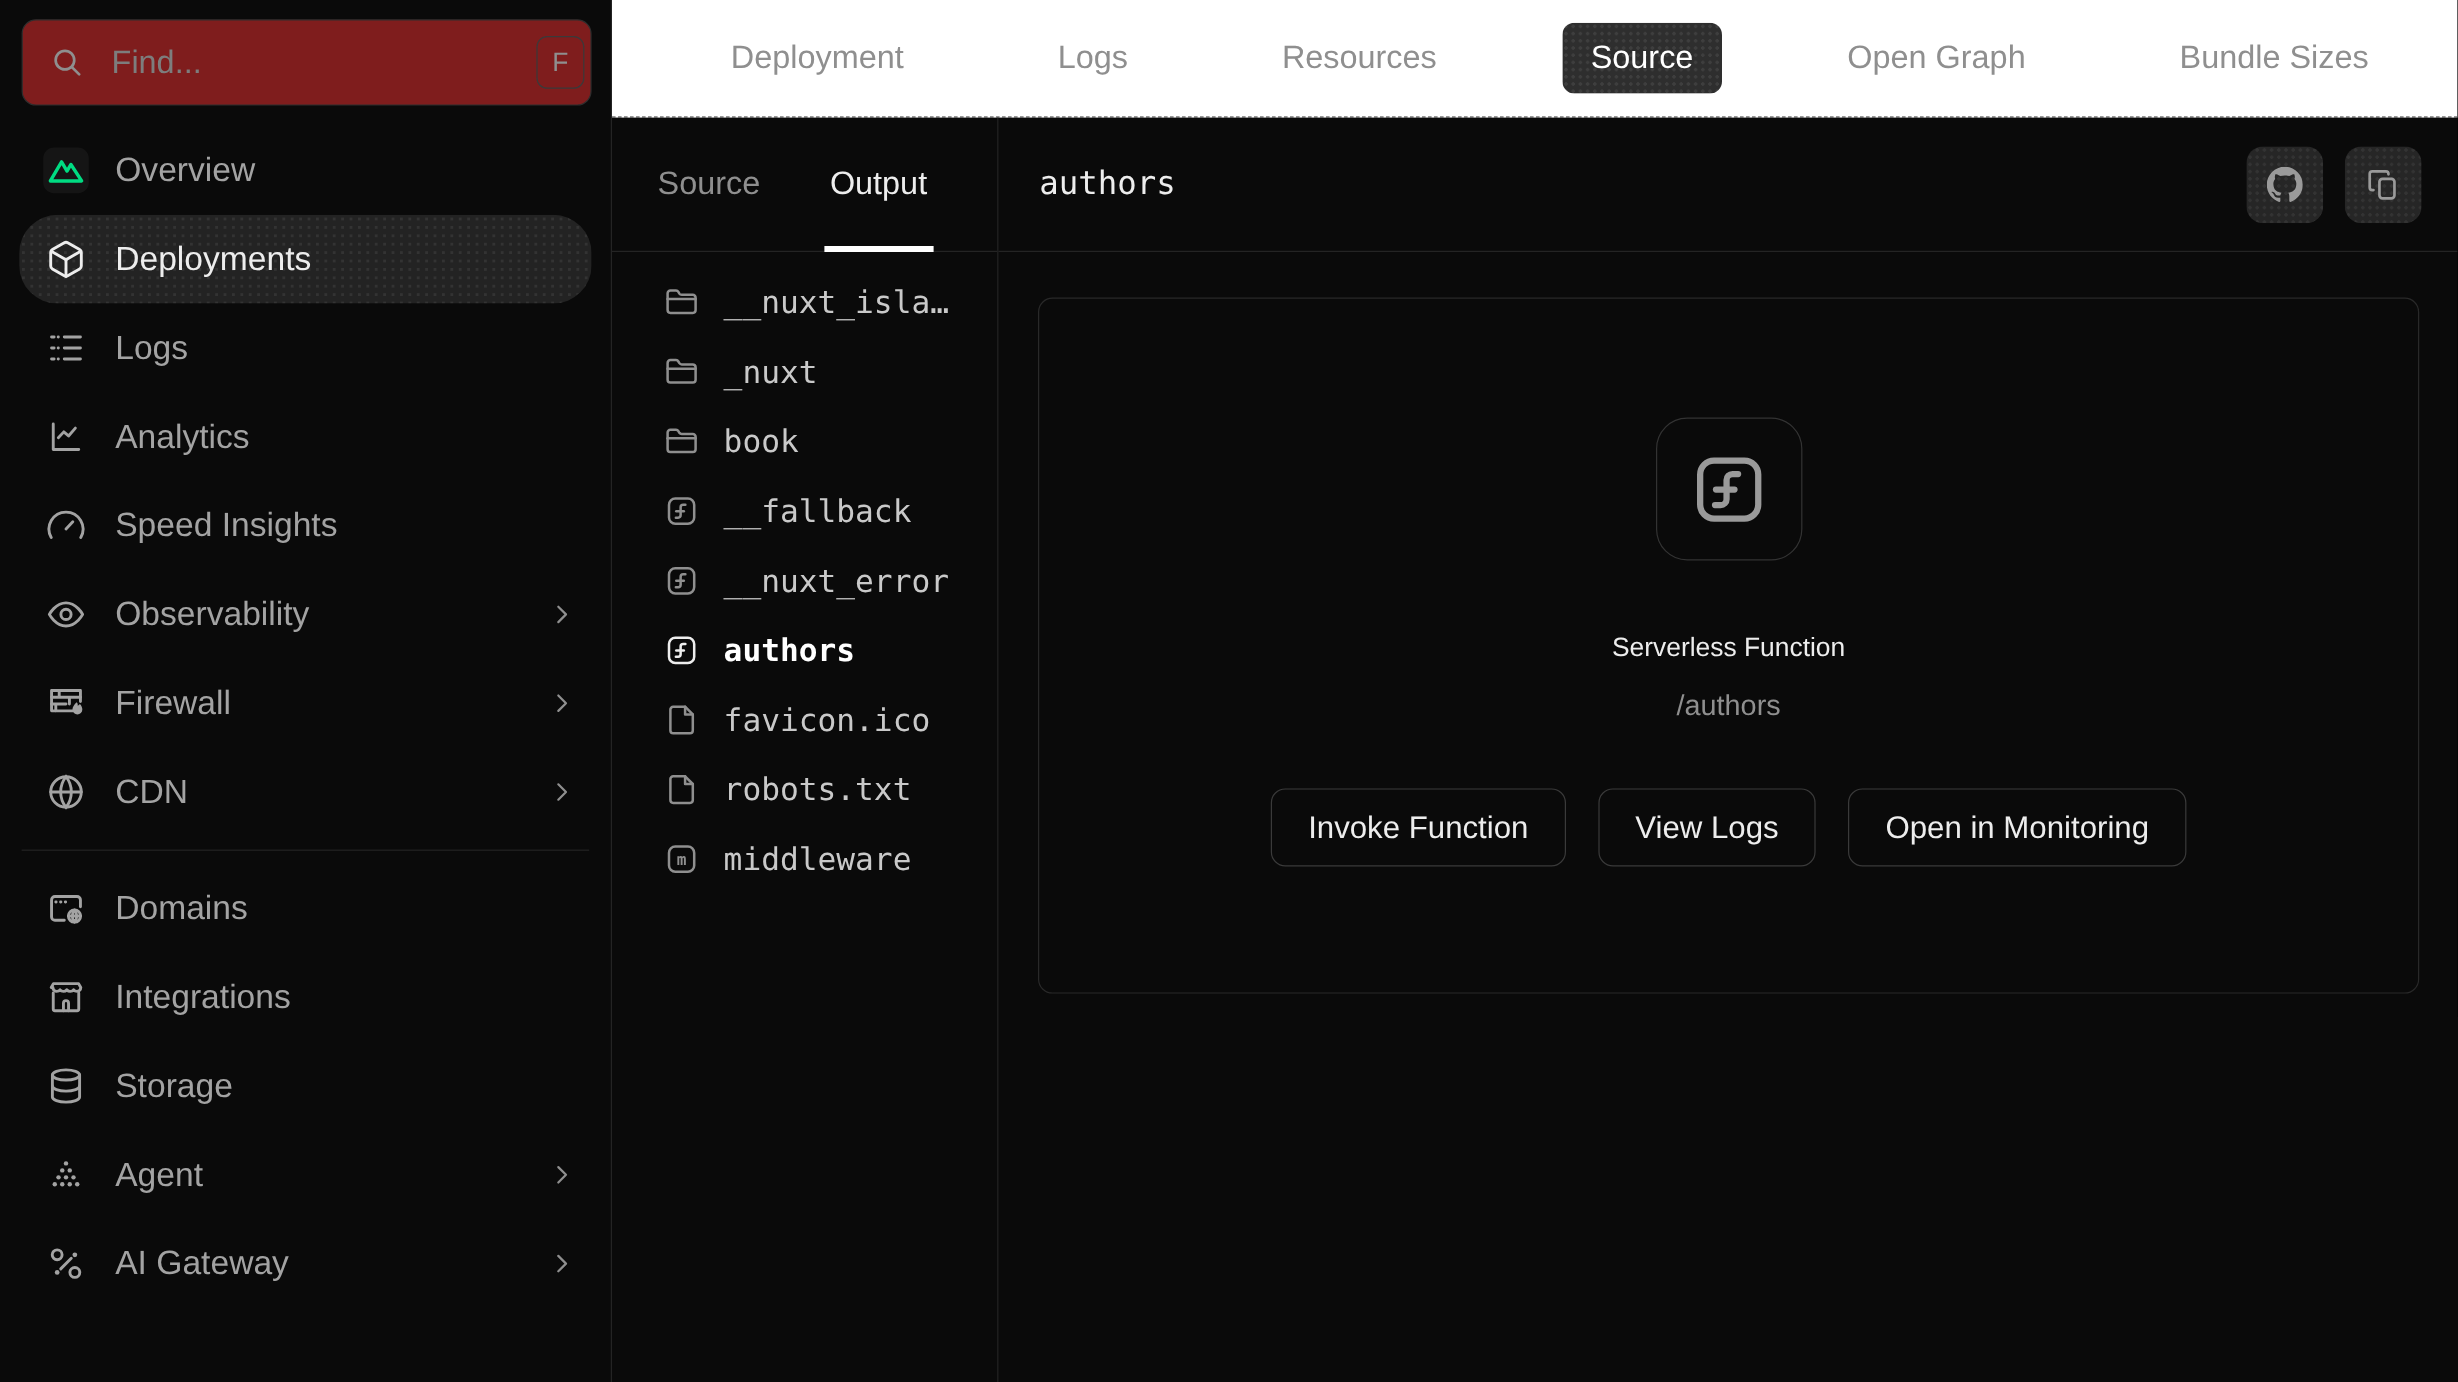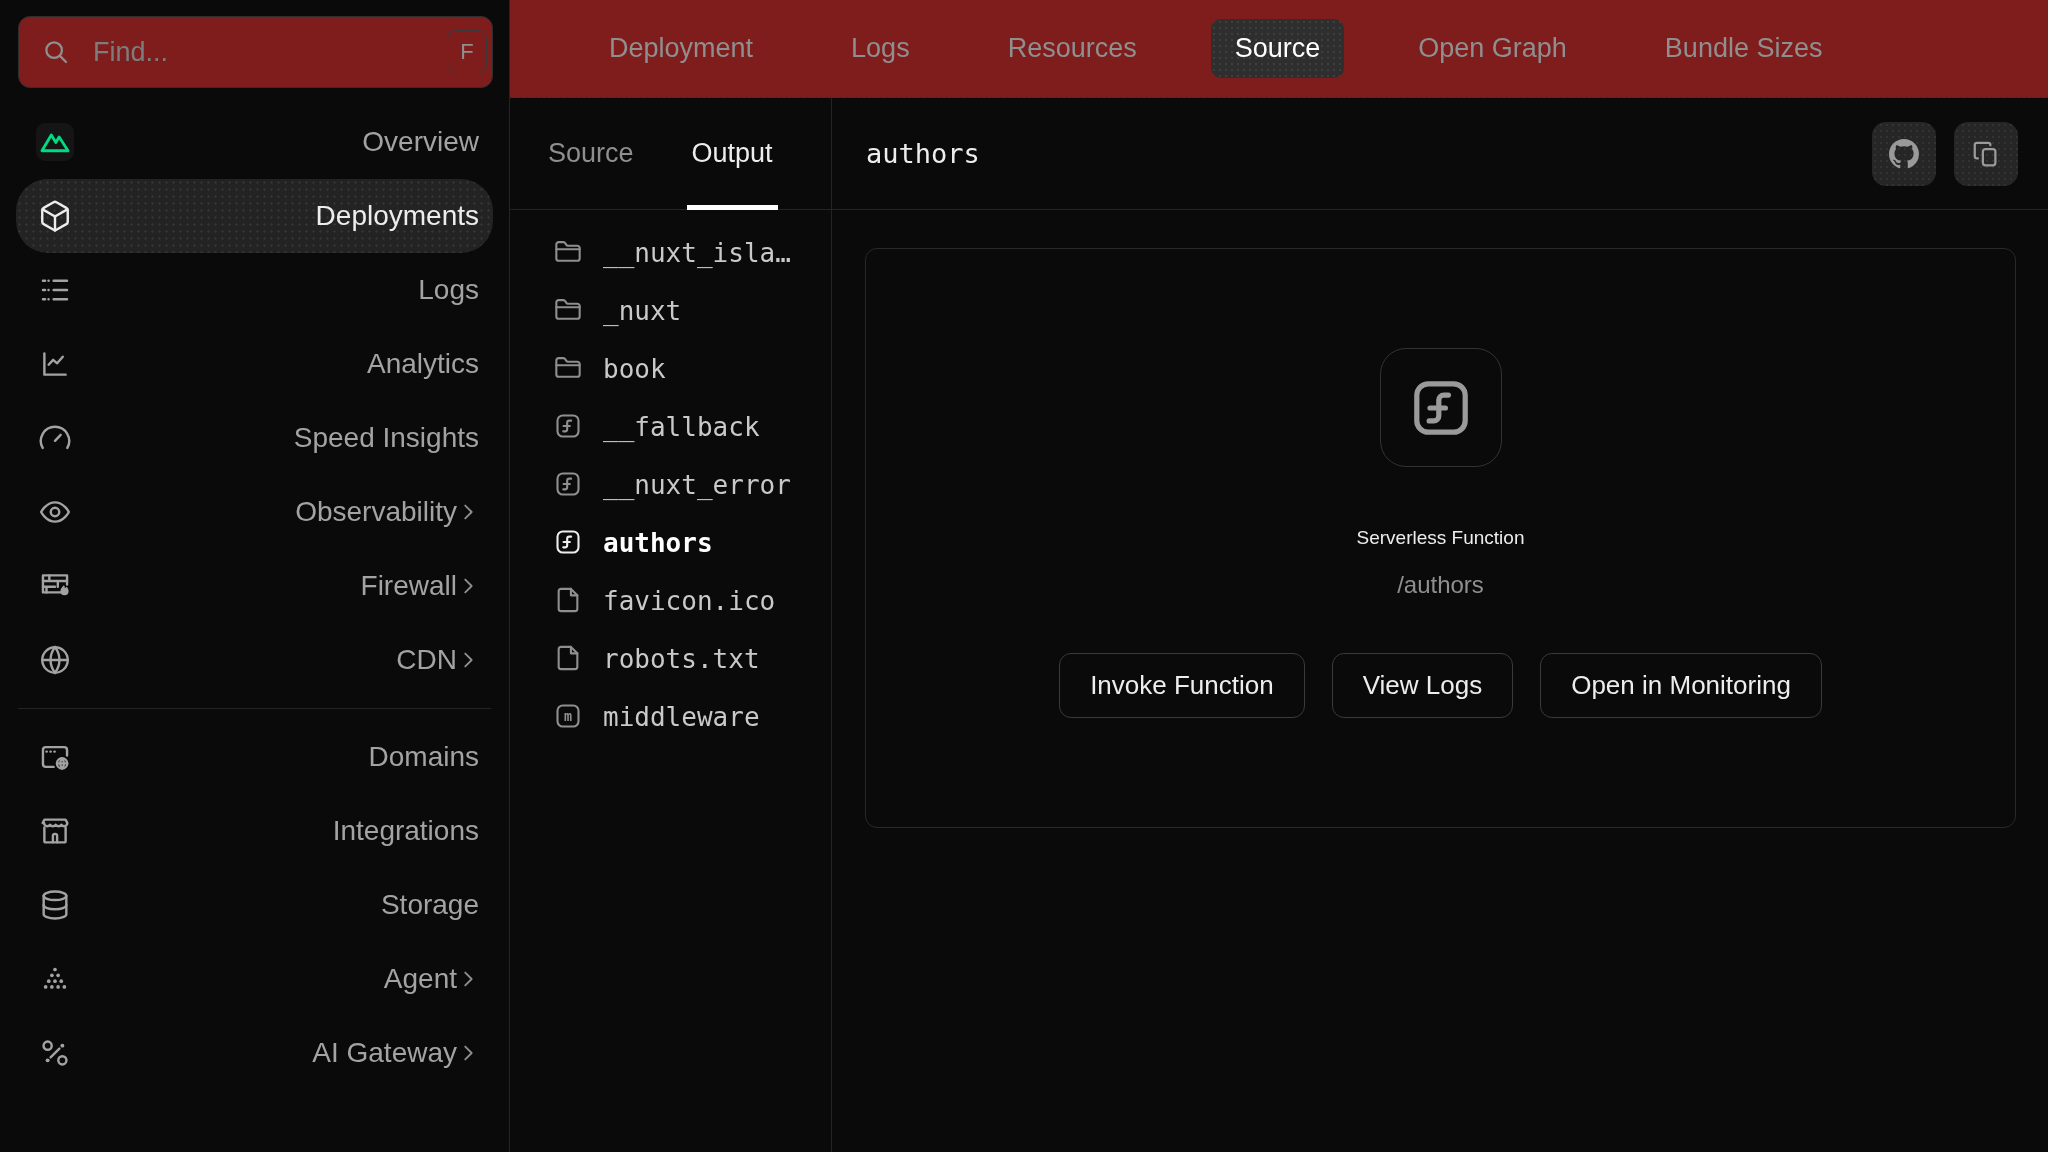--- a/index.html
+++ b/index.html
@@ -12,41 +12,41 @@
   .sidebar { width:510px; flex:none; background:#0a0a0a; border-right:1px solid #242424;
              display:flex; flex-direction:column; overflow:hidden; }
   .search-box { margin:16px 16px 0 18px; height:72px; border:1px solid #2e2e2e; border-radius:12px;
                 background:#7f1d1d; display:flex; align-items:center; padding:0 16px 0 22px; }
   .search-box .mag { width:30px; height:30px; color:#8f8f8f; flex:none; display:flex; }
   .search-box input { flex:1; background:transparent; border:0; outline:0; color:#ededed;
                       font-size:27px; margin-left:22px; font-family:"Liberation Sans",sans-serif; }
   .search-box input::placeholder { color:#7d7d7d; }
   .kbd { flex:none; width:40px; height:44px; border:1px solid #3a3a3a; border-radius:9px;
          color:#8f8f8f; font-size:22px; display:flex; align-items:center; justify-content:center; }
-  .nav { padding:17px 16px 0 16px;text-align:right; }
+  .nav { padding:17px 16px 0 16px; }
   .nav-item { height:74px; display:flex; align-items:center; padding:0 14px 0 20px;
               border-radius:10px; color:#a3a3a3; cursor:pointer; }
   .nav-item .nicon { width:38px; height:38px; flex:none; display:flex; align-items:center;
                      justify-content:center; color:#a3a3a3; }
   .nav-item .nicon svg { width:34px; height:34px; }
   .nav-item .nlabel { font-size:28px; margin-left:22px; flex:1; white-space:nowrap; }
   .nav-item .chev { width:22px; height:22px; color:#8f8f8f; flex:none; display:flex; }
   .nav-item.active { background:#232323; color:#ededed;
         background-image:radial-gradient(rgba(255,255,255,0.07) 1.2px, transparent 1.2px);
         background-size:7px 7px;border-radius:32px; }
   .nav-item.active .nicon, .nav-item.active .nlabel { color:#ededed; }
   .nav-divider { height:1px; background:#242424; margin:11px 2px; }
   .logo-badge { width:38px; height:38px; border-radius:9px; background:#151515;
                 display:flex; align-items:center; justify-content:center; }
   .logo-badge svg { width:28px; height:28px; }
 
   
   .main { flex:1; display:flex; flex-direction:column; min-width:0; background:#0a0a0a; }
-  .topbar { height:98px; flex:none; background:#7f1d1d; border-bottom:1px dashed #333;
-            display:flex; align-items:center; padding-left:75px; }
+  .topbar { height:98px; flex:none; background:#ffffff; border-bottom:1px dashed #333;
+            display:flex; align-items:center; padding-left:75px;justify-content:space-between; }
   .top-tab { font-size:27px; color:#8f8f8f; margin-right:50px; padding:14px 24px;
              border-radius:10px; cursor:pointer; white-space:nowrap; }
   .top-tab.active { color:#fff; background:#2e2e2e;
         background-image:radial-gradient(rgba(255,255,255,0.08) 1.2px, transparent 1.2px);
         background-size:6px 6px; }
 
   .content { flex:1; display:flex; min-height:0; }
 
   
   .file-panel { width:322px; flex:none; border-right:1px solid #242424;
@@ -80,21 +80,21 @@
               background-image:radial-gradient(rgba(255,255,255,0.06) 1.2px, transparent 1.2px);
               background-size:6px 6px; }
   .icon-btn svg { width:30px; height:30px; }
 
   .detail-body { flex:1; padding:38px 32px 0 33px; }
   .fn-card { height:580px; border:1px solid #292929; border-radius:12px;
              display:flex; flex-direction:column; align-items:center; }
   .fn-icon-outer { margin-top:99px; width:122px; height:119px; border:1px solid #333;
                    border-radius:26px; display:flex; align-items:center; justify-content:center; }
   .fn-icon-outer svg { width:66px; height:66px; color:#9a9a9a; }
-  .fn-title { margin-top:60px; font-size:19px; color:#ededed; font-weight:500; }
+  .fn-title { margin-top:60px; font-size:22px; color:#ededed; font-weight:500; }
   .fn-path { margin-top:22px; font-size:24px; color:#8f8f8f; }
   .card-buttons { margin-top:54px; display:flex; gap:27px; }
   .card-btn { height:65px; border:1px solid #3a3a3a; border-radius:12px; background:transparent;
               color:#ededed; font-size:26px; padding:0 30px; cursor:pointer; white-space:nowrap;
               font-family:"Liberation Sans",sans-serif; }
   svg { display:block; }
 </style>
 </head>
 <body>
 

